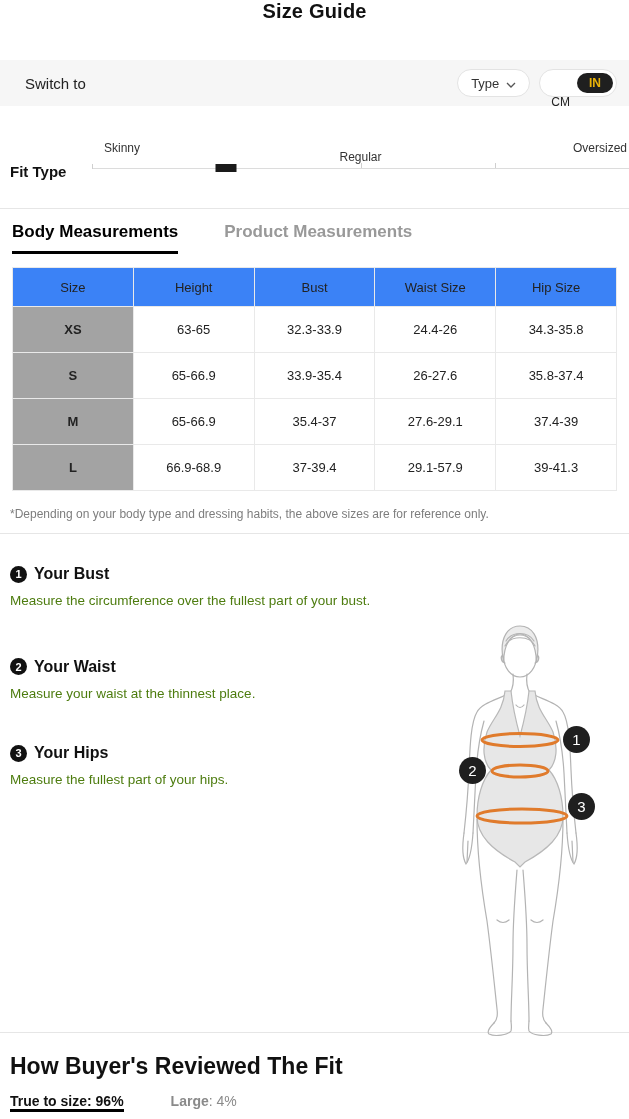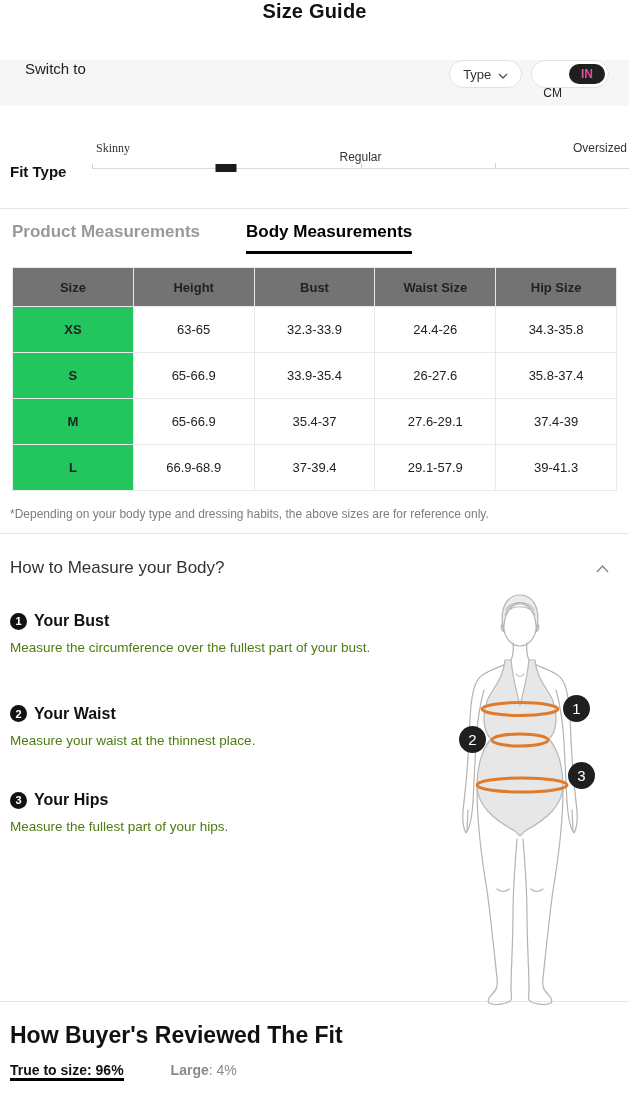--- a/index.html
+++ b/index.html
@@ -4,53 +4,53 @@
 <style>
   :root{ --accent:#e07b2c; --badge:#1f1f1f; }
   *{margin:0;padding:0;box-sizing:border-box;}
   html,body{background:#fff;}
   body{
     width:629px;height:1119px;overflow:hidden;position:relative;
     font-family:"Liberation Sans","DejaVu Sans",sans-serif;color:#222;
   }
   .page-title{text-align:center;font-size:20px;font-weight:bold;color:#111;letter-spacing:.2px;}
   
-  .switch-bar{margin-top:37px;height:46px;background:#f6f6f6;display:flex;padding:0 20px 0 25px;}
+  .switch-bar{margin-top:37px;height:46px;background:#f6f6f6;display:flex;align-items:center;padding:0 12px 0 25px;}
   .switch-label{flex:1;font-size:15px;color:#222;}
   .type-pill{height:28px;background:#fff;border:1px solid #e3e3e3;border-radius:15px;display:flex;align-items:center;gap:7px;padding:0 13px;font-size:13px;color:#333;margin-right:9px;cursor:pointer;}
   .unit-toggle{height:28px;background:#fff;border:1px solid #e3e3e3;border-radius:15px;display:flex;align-items:center;padding:2px 3px 2px 11px;gap:7px;cursor:pointer;}
   .unit-cm{font-size:12px;color:#222;margin-top:38px;}
-  .unit-in{background:var(--badge);color:#ec4899;border-radius:12px;font-size:12px;font-weight:bold;padding:4px 12px;line-height:1;}
+  .unit-in{background:var(--badge);color:#eab308;border-radius:12px;font-size:12px;font-weight:bold;padding:4px 12px;line-height:1;}
   
   .fit-row{margin-top:35px;display:flex;padding-left:10px;}
   .fit-label{width:82px;font-size:15px;font-weight:bold;color:#111;align-self:flex-end;padding-bottom:1px;}
   .slider{flex:1;position:relative;height:40px;}
   .slider-labels{position:relative;height:16px;font-size:12px;color:#333;}
-  .slider-label-left{position:absolute;left:4px;top:0;font-family:Liberation Serif, serif;}
+  .slider-label-left{position:absolute;left:12px;top:0;}
   .slider-label-mid{position:absolute;left:50%;transform:translateX(-50%);top:9px;}
   .slider-label-right{position:absolute;right:2px;top:0;}
   .slider-track{position:relative;margin-top:11px;height:1px;background:#dcdcdc;}
   .tick{position:absolute;width:1px;height:5px;background:#cfcfcf;top:-5px;}
   .tick-start{left:0;top:-4px;}
   .tick-50{left:50%;}
   .tick-75{left:75%;}
   .slider-handle{position:absolute;top:-4px;width:21px;height:8px;background:#1a1a1a;transform:translateX(-50%);cursor:pointer;}
   .divider{height:1px;background:#e6e6e6;}
   .div-1{margin-top:27px;}
   
   .tabs{display:flex;gap:46px;padding:13px 12px 0;}
   .tab{font-size:17px;font-weight:bold;cursor:pointer;padding-bottom:9px;}
   .tab-inactive{color:#999;}
   .tab-active{color:#000;border-bottom:3px solid #000;}
   
   .size-table{margin:13px 12px 0;width:605px;border-collapse:collapse;table-layout:fixed;}
   .size-table th,.size-table td{border:1px solid #e9e9e9;text-align:center;font-size:13px;color:#222;}
-  .size-table th{height:39px;background:#737373;font-weight:bold;margin-left:14px;}
+  .size-table th{height:39px;background:#3b82f6;font-weight:normal;margin-left:14px;}
   .size-table td{height:46px;background:#fff;}
-  .size-table td.size-col{background:#22c55e;font-weight:bold;}
+  .size-table td.size-col{background:#a3a3a3;font-weight:bold;}
   .table-note{margin:16px 10px 0;font-size:12px;color:#7d7d7d;}
   .div-2{margin-top:12px;}
   
   .measure-section{position:relative;height:467px;padding:0 10px;}
   .measure-header{display:flex;justify-content:space-between;align-items:center;padding-top:21px;}
   .measure-title{font-size:17px;color:#333;}
   .chevron-up-btn{cursor:pointer;padding:4px 10px 4px 4px;}
   .measure-item{margin-top:31px;}
   .item-head{display:flex;align-items:center;gap:7px;}
   .num-badge{width:17px;height:17px;background:#111;color:#fff;border-radius:50%;font-size:11px;font-weight:bold;display:flex;align-items:center;justify-content:center;}
@@ -107,22 +107,22 @@
       <span class="tick tick-50"></span>
       <span class="tick tick-75"></span>
       <span class="slider-handle" style="left: 25%;"></span>
     </div>
   </div>
 </div>
 
 <div class="divider div-1"></div>
 
 <div class="tabs">
+  <div class="tab tab-active">Body Measurements</div>
   <div class="tab tab-inactive">Product Measurements</div>
-  <div class="tab tab-active">Body Measurements</div>
 </div>
 
 <table class="size-table">
   <thead>
     <tr>
       <th>Size</th>
       <th>Height</th>
       <th>Bust</th>
       <th>Waist Size</th>
       <th>Hip Size</th>
@@ -158,30 +158,20 @@
       <td>39-41.3</td>
     </tr>
   </tbody>
 </table>
 
 <div class="table-note">*Depending on your body type and dressing habits, the above sizes are for reference only.</div>
 
 <div class="divider div-2"></div>
 
 <div class="measure-section">
-  <div class="measure-header">
-    <div class="measure-title">How to Measure your Body?</div>
-    <div class="chevron-up-btn">
-      <span>
-        <svg width="13" height="8" viewBox="0 0 13 8">
-            <polyline points="1,7 6.5,1 12,7" fill="none" stroke="#888" stroke-width="1.4"></polyline>
-          </svg>
-      </span>
-    </div>
-  </div>
 
   <div class="measure-item mi-1">
     <div class="item-head">
       <span class="num-badge">1</span>
       <span class="item-title">Your Bust</span>
     </div>
     <div class="item-desc">Measure the circumference over the fullest part of your bust.</div>
   </div>
 
   <div class="measure-item mi-2">

